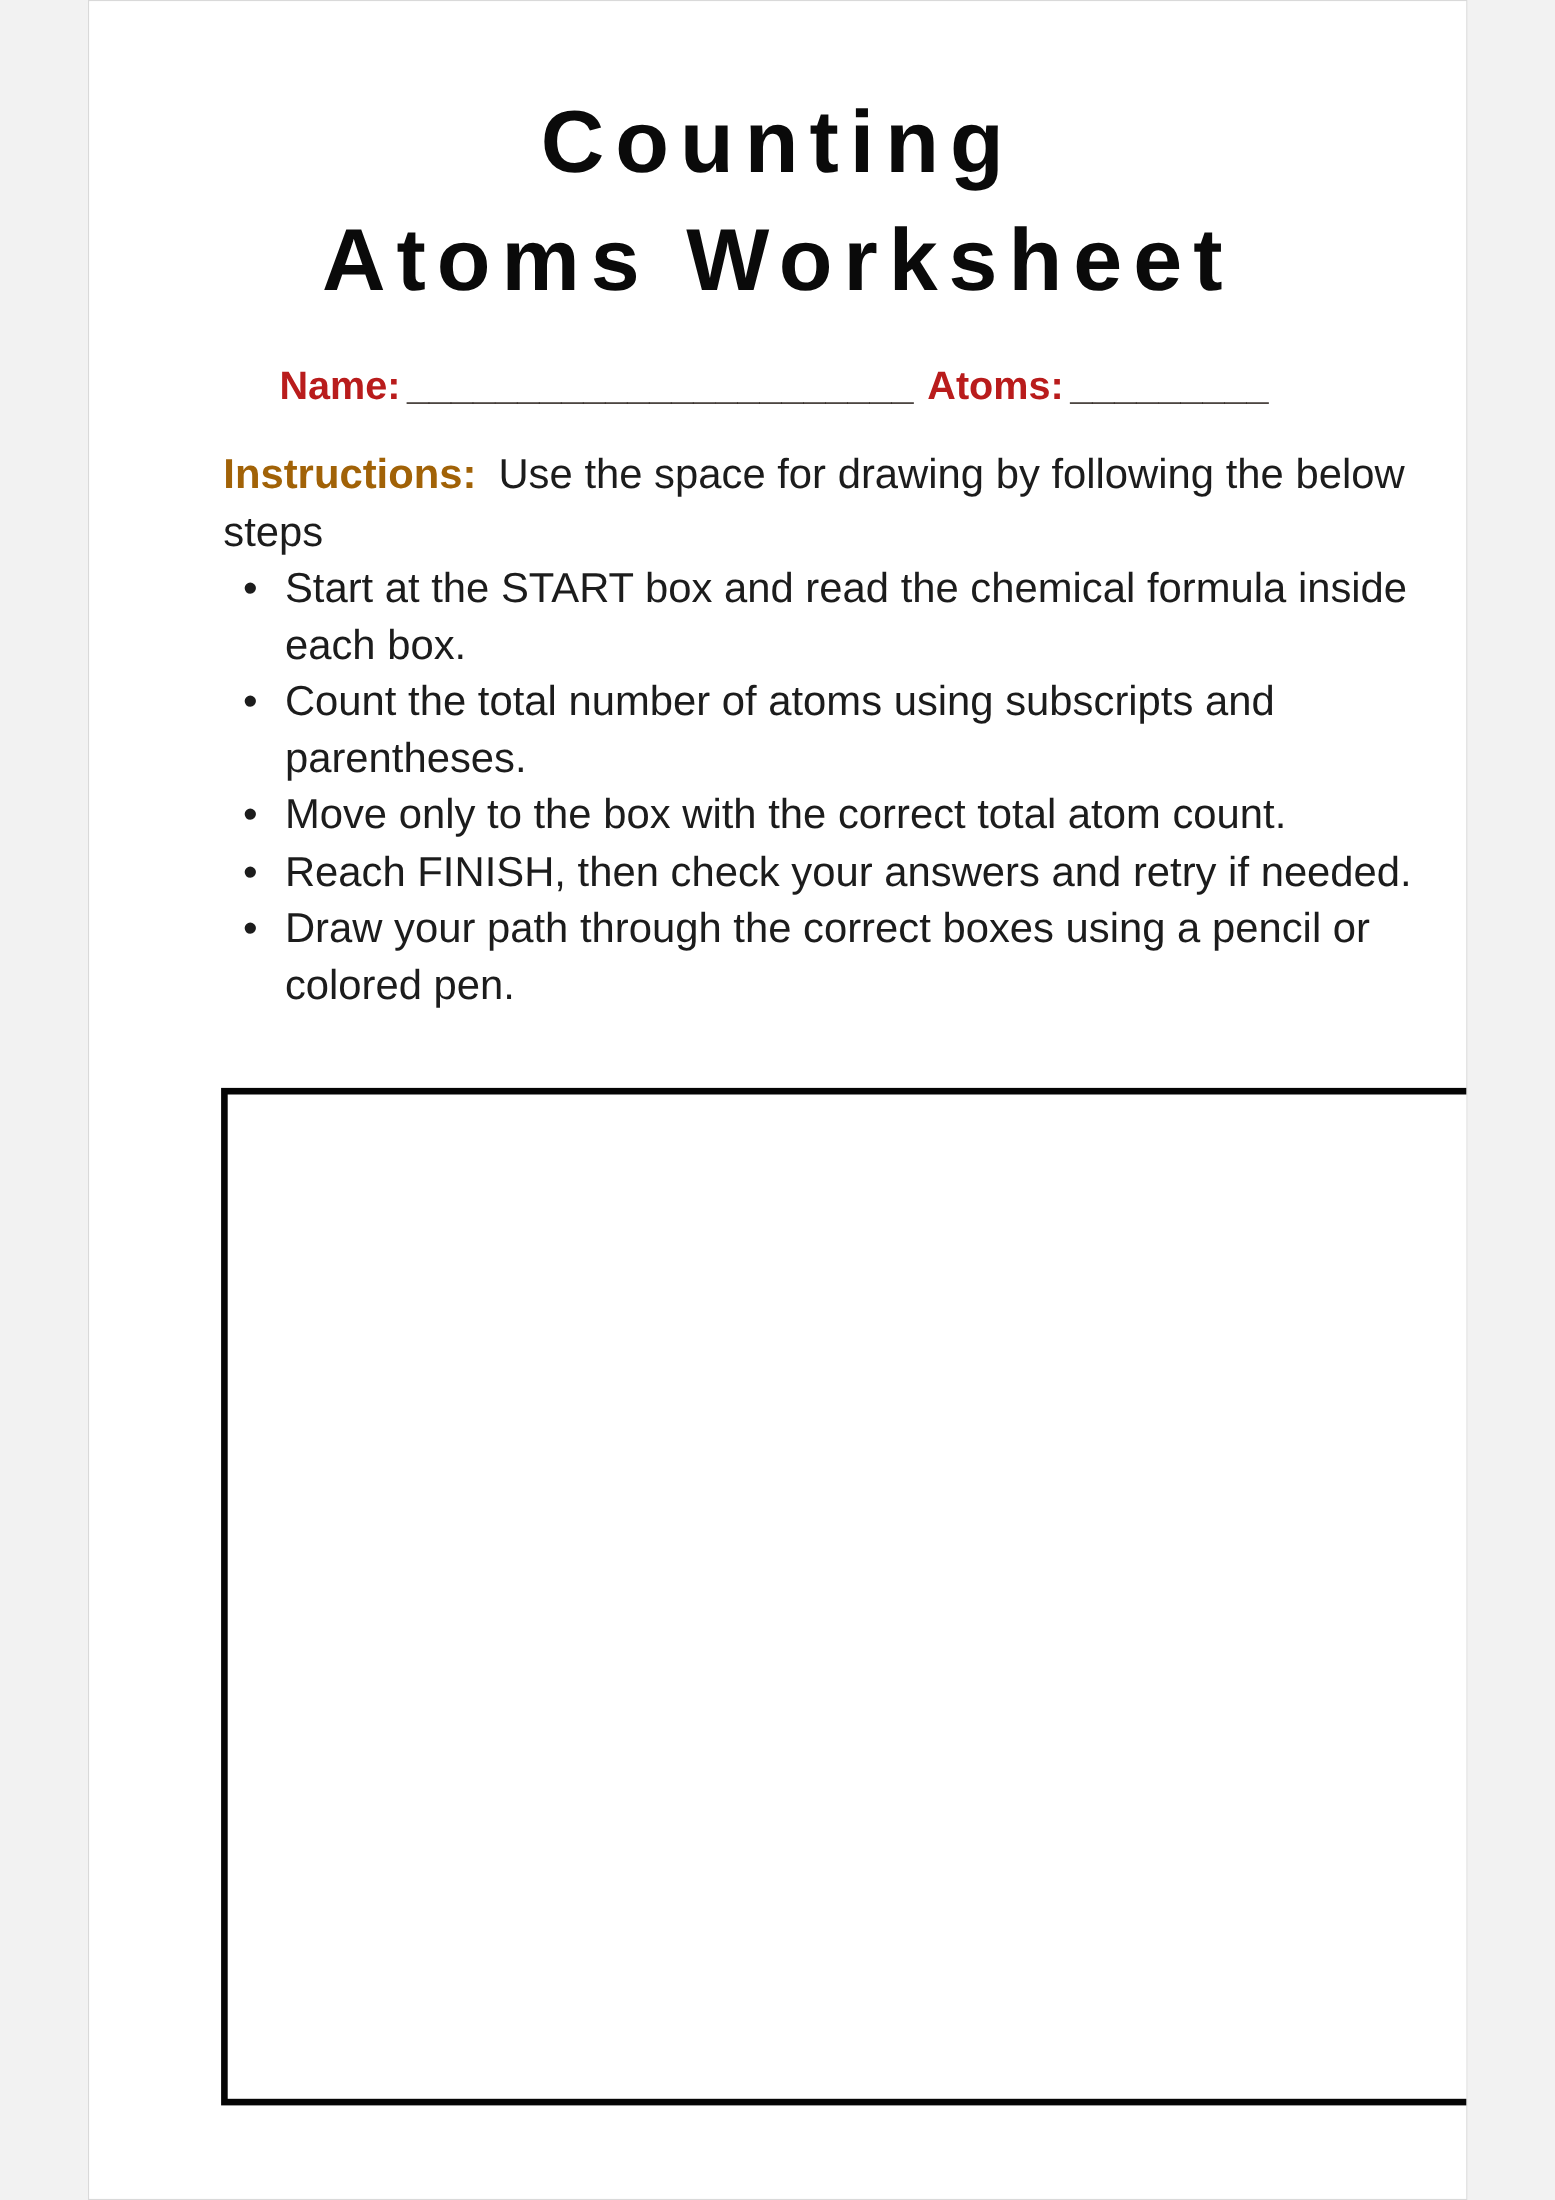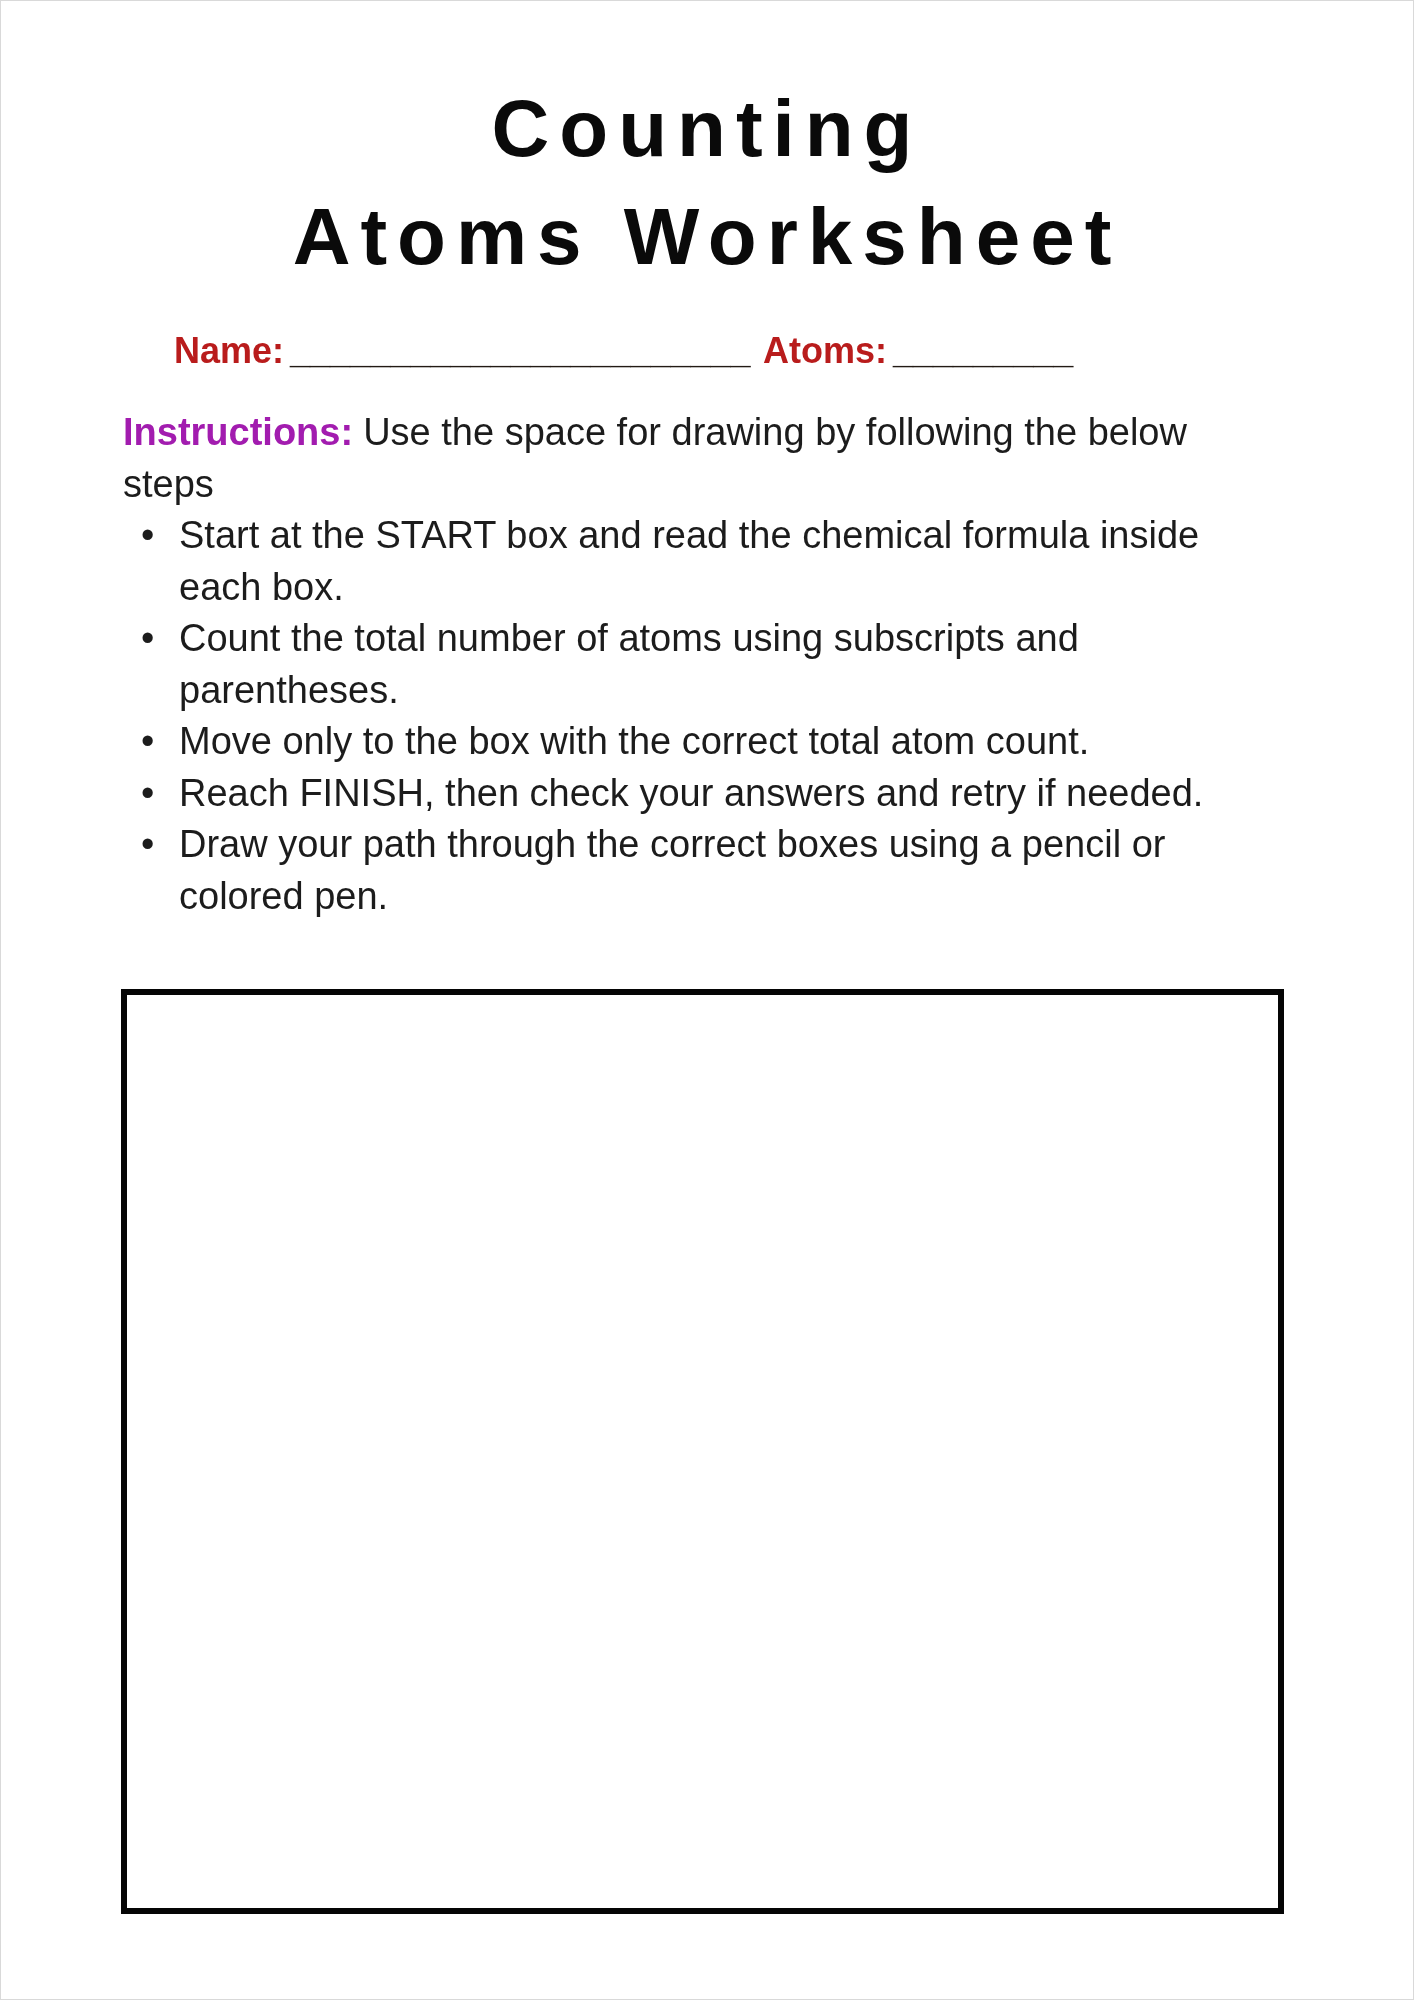--- a/index.html
+++ b/index.html
@@ -1,19 +1,19 @@
 <!DOCTYPE html>
 <html><head>
 <meta charset="utf-8">
 <style>
   * { margin: 0; padding: 0; box-sizing: border-box; }
   html, body { background: #f2f2f2; }
   .page {
     position: relative;
-    width: 1414px;
+    width: 1254px;
     height: 2000px;
     margin: 0 auto;
     background: #ffffff;
     border: 1px solid #d9d9d9;
     overflow: hidden;
     font-family: "Liberation Sans", sans-serif;
     color: #1c1c1c;
   }
 
   
@@ -52,22 +52,22 @@
     position: absolute;
     left: 122px;
     top: 406px;
     width: 1150px;
     font-size: 38px;
     line-height: 51.5px;
     color: #1c1c1c;
   }
   .instructions strong {
     font-weight: bold;
-    color: #a21caf;
-    margin-right: 10px;
+    color: #a16207;
+    margin-right: 20px;
   }
   .bullet-list { list-style: none; }
   .bullet-list li {
     position: relative;
     padding-left: 56px;
   }
   .bullet-list li::before {
     content: "\2022";
     position: absolute;
     left: 18px;

